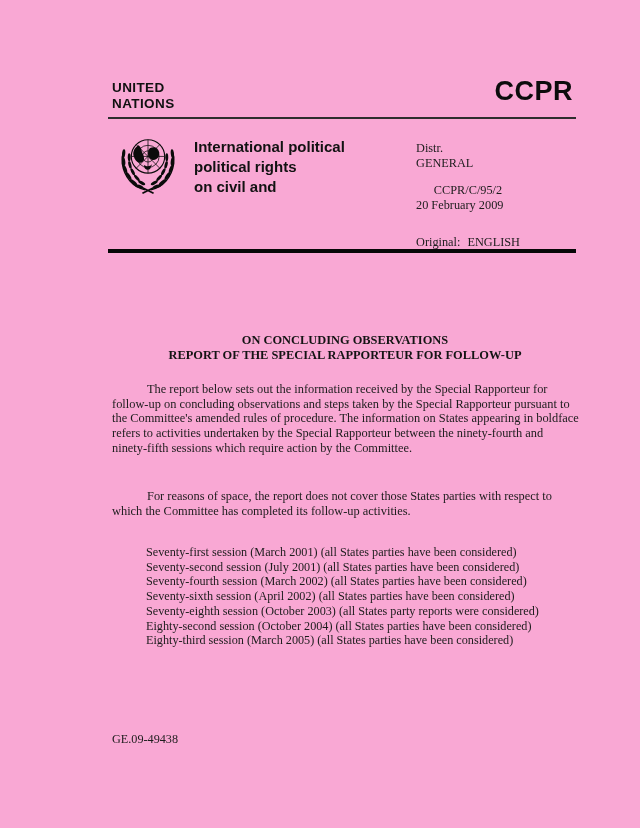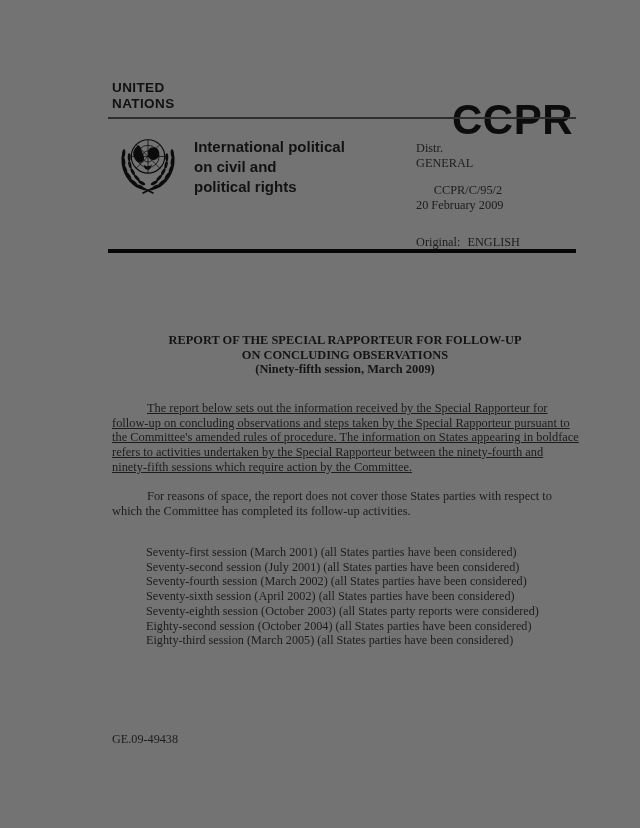--- a/index.html
+++ b/index.html
@@ -4,34 +4,34 @@
 <style>
   html, body { margin: 0; padding: 0; }
   body {
     width: 640px; height: 828px;
     background: #ffffff;
     font-family: "Liberation Serif", serif;
     color: #1a1a1a;
     position: relative;
     overflow: hidden;
   }
-  .page { position: absolute; inset: 0; background: #737373; }
+  .page { position: absolute; inset: 0; background: #f9a8d4; }
 
   
   .org {
     position: absolute; left: 112px; top: 80px;
     font-family: "Liberation Sans", sans-serif;
     font-weight: 700; font-size: 13.5px; line-height: 15.5px;
     letter-spacing: 0.4px; color: #111;
   }
   .symbol {
     position: absolute; right: 67px; top: 72px;
     font-family: "Liberation Sans", sans-serif;
-    font-weight: 700; font-size: 42px; line-height: 38px;
-    letter-spacing: 0.5px; color: #0c0c0c; margin-top: 29px;
+    font-weight: 700; font-size: 27px; line-height: 38px;
+    letter-spacing: 0.5px; color: #0c0c0c;
   }
   .rule-thin {
     position: absolute; left: 108px; top: 117px;
     width: 468px; height: 2px; background: #2e2e2e;
   }
   .emblem {
     position: absolute; left: 111px; top: 130px;
     width: 74px; height: 64px;
   }
   .covenant {
@@ -65,21 +65,21 @@
     text-align: center; font-weight: 700;
     font-size: 12.4px; line-height: 14.6px; color: #141414;
   }
 
   
   .para {
     position: absolute; left: 112px; width: 467px;
     font-size: 12.4px; line-height: 14.7px;
     text-indent: 35px; color: #1c1c1c; margin: 0;
   }
-  .para-1 { top: 401px; text-decoration: underline; }
+  .para-1 { top: 382px; }
   .para-2 { top: 489px; }
 
   
   .sessions {
     position: absolute; left: 146px; top: 545px;
     font-size: 12.2px; line-height: 14.7px; color: #1c1c1c;
   }
 
   .footer-ref {
     position: absolute; left: 112px; top: 732px;
@@ -130,41 +130,40 @@
       </g>
     </g>
     <g transform="translate(100,0) scale(-1,1)">
       <use href="#wreathR"></use>
     </g>
     <path d="M42,83 L58,91 M58,83 L42,91" stroke="#0b0b0b" stroke-width="2.4" fill="none"></path>
   </svg>
 
   <div class="covenant">
     <div>International political</div>
+    <div>political rights</div>
     <div>on civil and</div>
-    <div>political rights</div>
   </div>
 
   <div class="meta">
     <div>Distr.</div>
     <div>GENERAL</div>
     <div class="gap-md">CCPR/C/95/2</div>
     <div>20 February 2009</div>
     <div class="gap-sm">
       <span>Original:</span><span class="orig-val">ENGLISH</span>
     </div>
   </div>
 
   <div class="rule-thick"></div>
 
 
   <div class="doc-title">
+    <div>ON CONCLUDING OBSERVATIONS</div>
     <div>REPORT OF THE SPECIAL RAPPORTEUR FOR FOLLOW-UP</div>
-    <div>ON CONCLUDING OBSERVATIONS</div>
-    <div>(Ninety-fifth session, March 2009)</div>
   </div>
 
   <p class="para para-1">The report below sets out the information received by the Special Rapporteur for follow-up on concluding observations and steps taken by the Special Rapporteur pursuant to the Committee's amended rules of procedure. The information on States appearing in boldface refers to activities undertaken by the Special Rapporteur between the ninety-fourth and ninety-fifth sessions which require action by the Committee.</p>
   <p class="para para-2">For reasons of space, the report does not cover those States parties with respect to which the Committee has completed its follow-up activities.</p>
 
   <div class="sessions">
     <div>Seventy-first session (March 2001) (all States parties have been considered)</div>
     <div>Seventy-second session (July 2001) (all States parties have been considered)</div>
     <div>Seventy-fourth session (March 2002) (all States parties have been considered)</div>
     <div>Seventy-sixth session (April 2002) (all States parties have been considered)</div>

